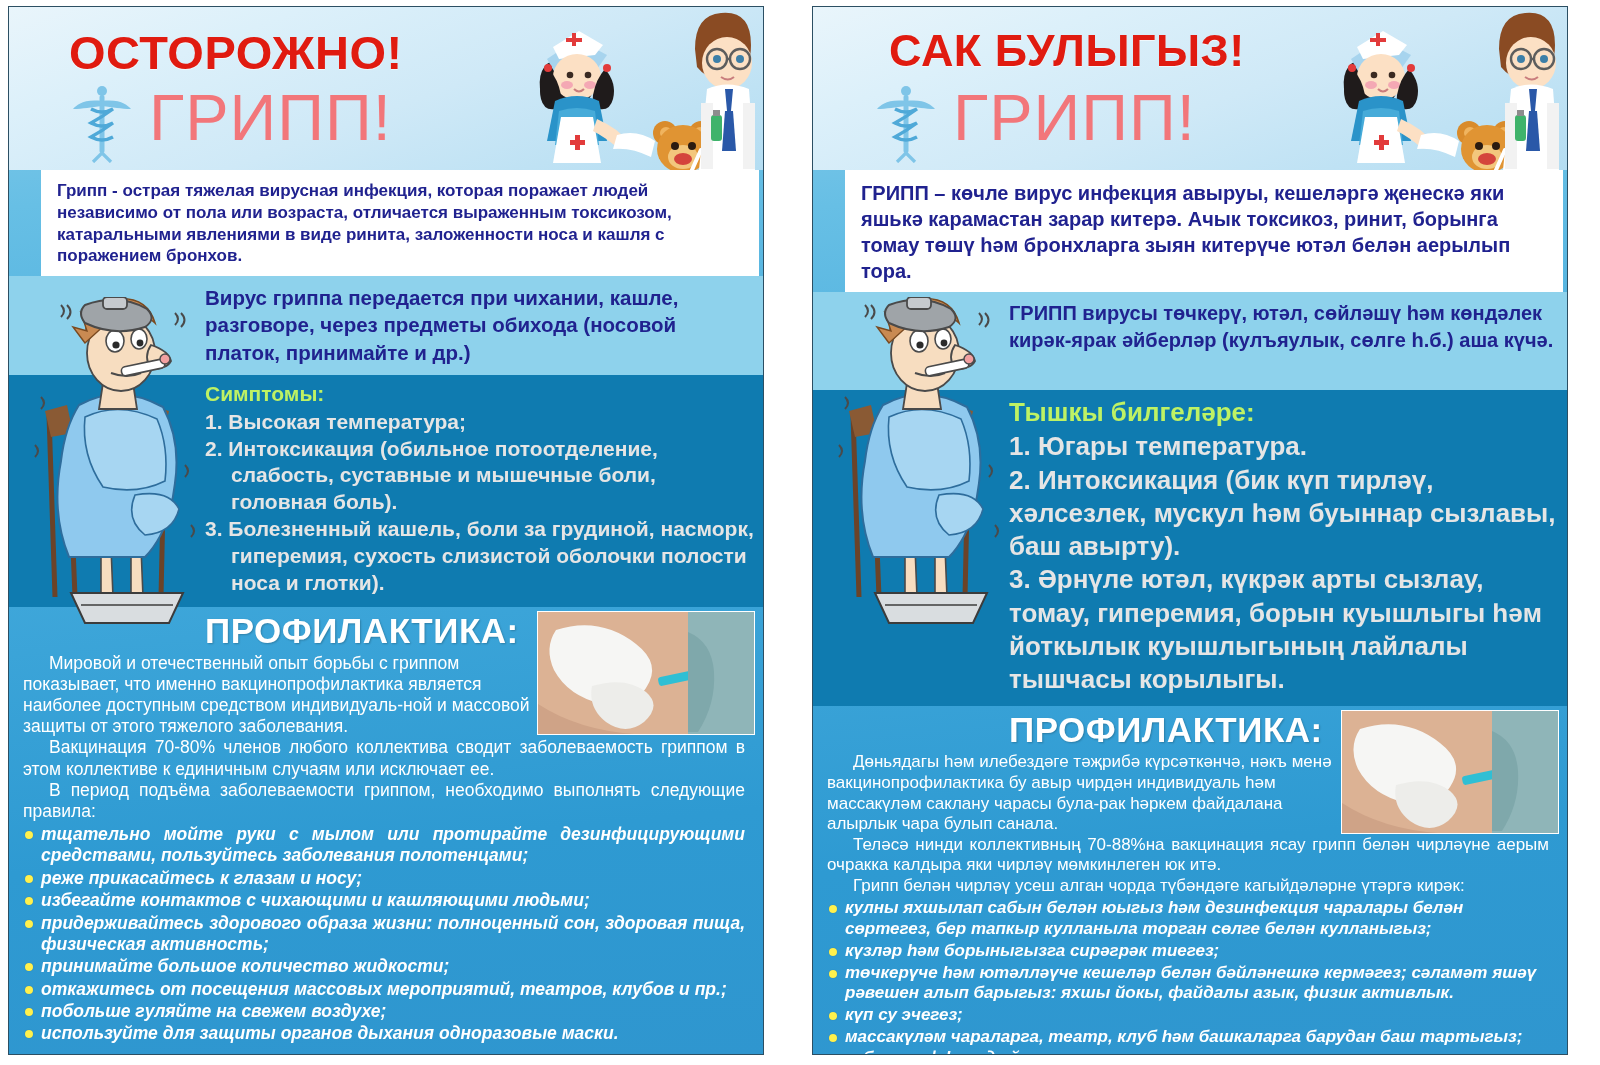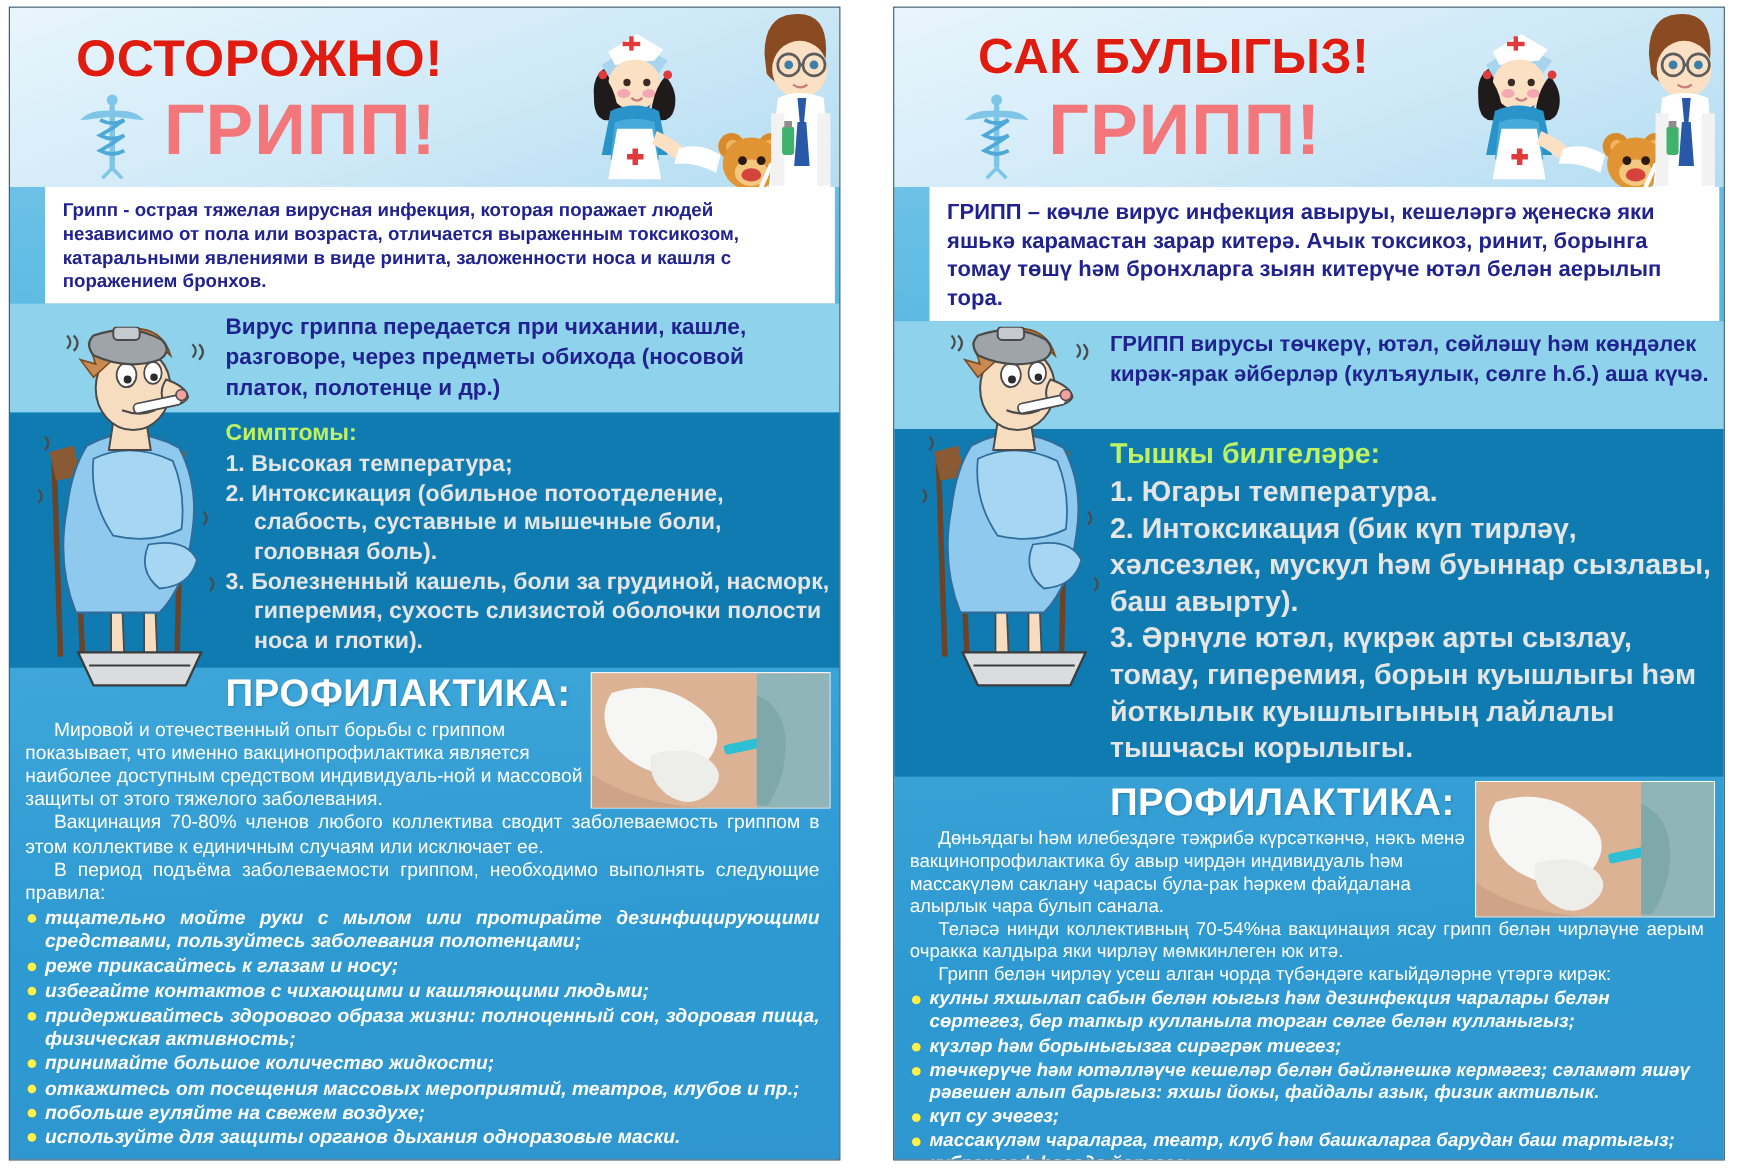--- a/index.html
+++ b/index.html
@@ -35,21 +35,21 @@
   }
   .hdr-title1 {
     position: absolute; left: 60px; top: 18px;
     font-size: 47px; font-weight: bold; letter-spacing: 0.5px;
     color: #e01b10; white-space: nowrap;
     text-shadow: 0 1px 0 rgba(255,255,255,.6);
   }
   .hdr-title1.tt { left: 76px; font-size: 45px; }
   .hdr-title2 {
     position: absolute; left: 140px; top: 73px;
-    font-size: 65px; font-weight: bold; letter-spacing: 1px;
+    font-size: 65px; font-weight: normal; letter-spacing: 1px;
     color: #f2767a; white-space: nowrap;
   }
   .caduceus { position: absolute; left: 62px; top: 76px; width: 62px; height: 80px; }
 
   .hdr-art { position: absolute; right: 6px; top: 0; width: 268px; height: 163px; }
 
   
   .intro {
     position: relative;
     margin: 0 4px 0 32px;
@@ -222,21 +222,21 @@
           </g>
         </svg>
       </span>
     </div>
 
     <div class="intro">
       <p>Грипп - острая тяжелая вирусная инфекция, которая поражает людей независимо от пола или возраста, отличается выраженным токсикозом, катаральными явлениями в виде ринита, заложенности носа и кашля с поражением бронхов.</p>
     </div>
 
     <div class="transmit">
-      <p>Вирус гриппа передается при чихании, кашле, разговоре, через предметы обихода (носовой платок, полотенце и др.)</p>
+      <p>Вирус гриппа передается при чихании, кашле, разговоре, через предметы обихода (носовой платок, принимайте и др.)</p>
     </div>
 
     <div class="symptoms">
       <div class="head">Симптомы:</div>
       <div class="item">1. Высокая температура;</div>
       <div class="item">2. Интоксикация (обильное потоотделение, слабость, суставные и мышечные боли, головная боль).</div>
       <div class="item">3. Болезненный кашель, боли за грудиной, насморк, гиперемия, сухость слизистой оболочки полости носа и глотки).</div>
     </div>
 
     <div class="prophy-wrap">
@@ -427,21 +427,21 @@
           <path d="M150 0 L218 0 L218 124 L150 124Z" fill="#8fb5b8"></path>
           <path d="M18 18 q44 -14 80 14 q26 20 10 44 q-14 22 -44 16 q-34 -8 -48 -34 q-10 -22 2 -40Z" fill="#f6f6f4"></path>
           <path d="M54 74 q34 -10 54 6 q16 14 -2 30 q-18 14 -38 0 q-18 -14 -14 -36Z" fill="#ededea"></path>
           <rect x="120" y="62" width="34" height="9" rx="3" fill="#2fbfd4" transform="rotate(-12 137 66)"></rect>
           <path d="M150 20 q24 10 26 40 q2 32 -16 60 l-10 0Z" fill="#7fa8ab"></path>
           <path d="M0 92 q40 26 96 30 l0 2 l-96 0Z" fill="#cfa387"></path>
         </svg>
       </span>
       <div class="prophy-body tt">
         <p class="narrow">Дөньядагы һәм илебездәге тәҗрибә күрсәткәнчә, нәкъ менә вакцинопрофилактика бу авыр чирдән индивидуаль һәм массакүләм саклану чарасы була-рак һәркем файдалана алырлык чара булып санала.</p>
-        <p class="just">Теләсә нинди коллективның 70-54%на вакцинация ясау грипп белән чирләүне аерым очракка калдыра яки чирләү мөмкинлеген юк итә.</p>
+        <p class="just">Теләсә нинди коллективның 70-88%на вакцинация ясау грипп белән чирләүне аерым очракка калдыра яки чирләү мөмкинлеген юк итә.</p>
         <p class="just">Грипп белән чирләү усеш алган чорда түбәндәге кагыйдәләрне үтәргә кирәк:</p>
       </div>
       <div class="rules tt">
         <div class="rule"><span class="dot"></span><span>кулны яхшылап сабын белән юыгыз һәм дезинфекция чаралары белән сөртегез, бер тапкыр кулланыла торган сөлге белән кулланыгыз;</span></div>
         <div class="rule"><span class="dot"></span><span>күзләр һәм борыныгызга сирәгрәк тиегез;</span></div>
         <div class="rule"><span class="dot"></span><span>төчкерүче һәм ютәлләүче кешеләр белән бәйләнешкә кермәгез; сәламәт яшәү рәвешен алып барыгыз: яхшы йокы, файдалы азык, физик активлык.</span></div>
         <div class="rule"><span class="dot"></span><span>күп су эчегез;</span></div>
         <div class="rule"><span class="dot"></span><span>массакүләм чараларга, театр, клуб һәм башкаларга барудан баш тартыгыз;</span></div>
         <div class="rule"><span class="dot"></span><span>күбрәк саф һавада йөрегез;</span></div>
         <div class="rule"><span class="dot"></span><span>сулыш органнарын саклау өчен бер тапкыр кулланыла торган маскалар киегез.</span></div>

